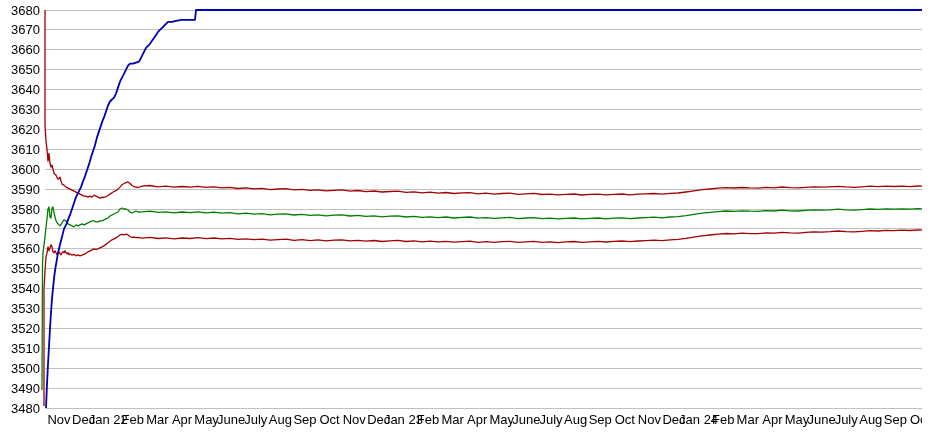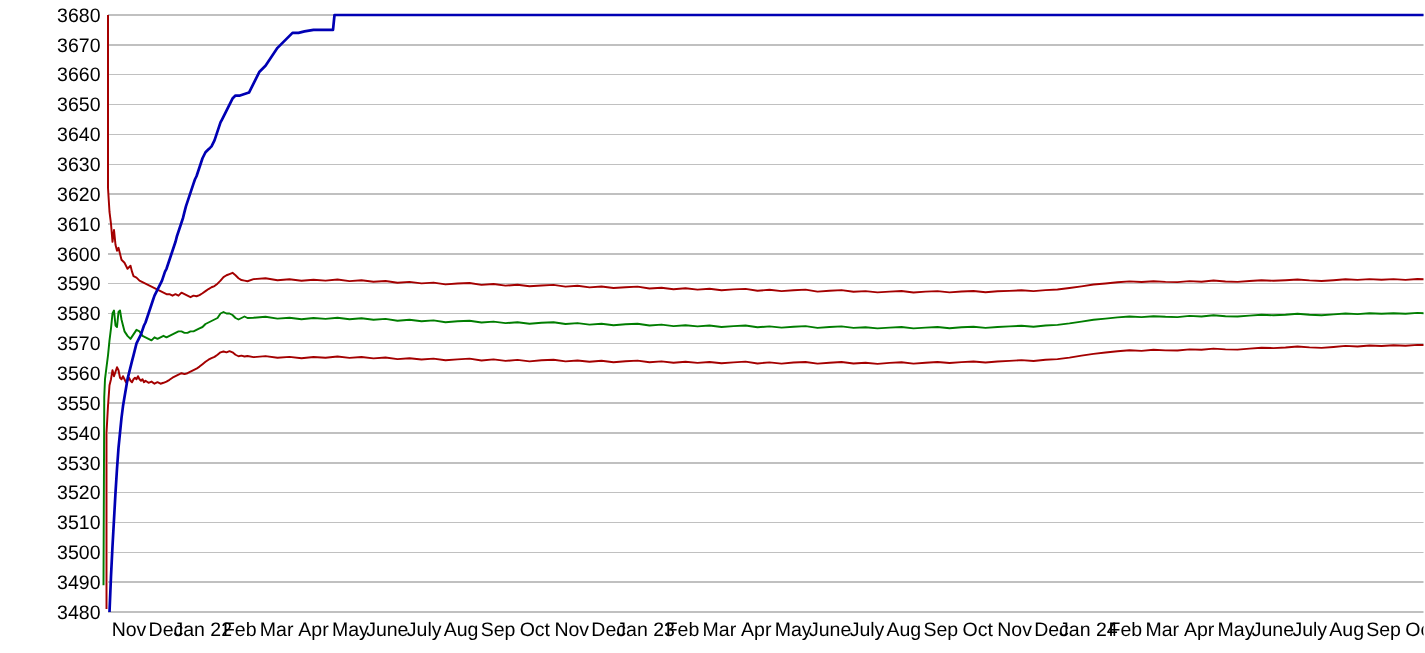--- a/index.html
+++ b/index.html
@@ -1,19 +1,19 @@
 <!DOCTYPE html>
 <html><head>
 <meta charset="utf-8">
 <style>
   html, body { margin: 0; padding: 0; background: #ffffff; }
   .chart-wrap {
     width: 922px; height: 435px; position: relative;
     font-family: "Liberation Sans", sans-serif;
-    background: #ffffff; overflow: hidden; padding-left: 27px;
+    background: #ffffff; overflow: hidden;
   }
   svg text {
     font-family: "Liberation Sans", sans-serif;
     font-size: 13px;
     fill: #000000;
   }
 </style>
 </head>
 <body>
 

